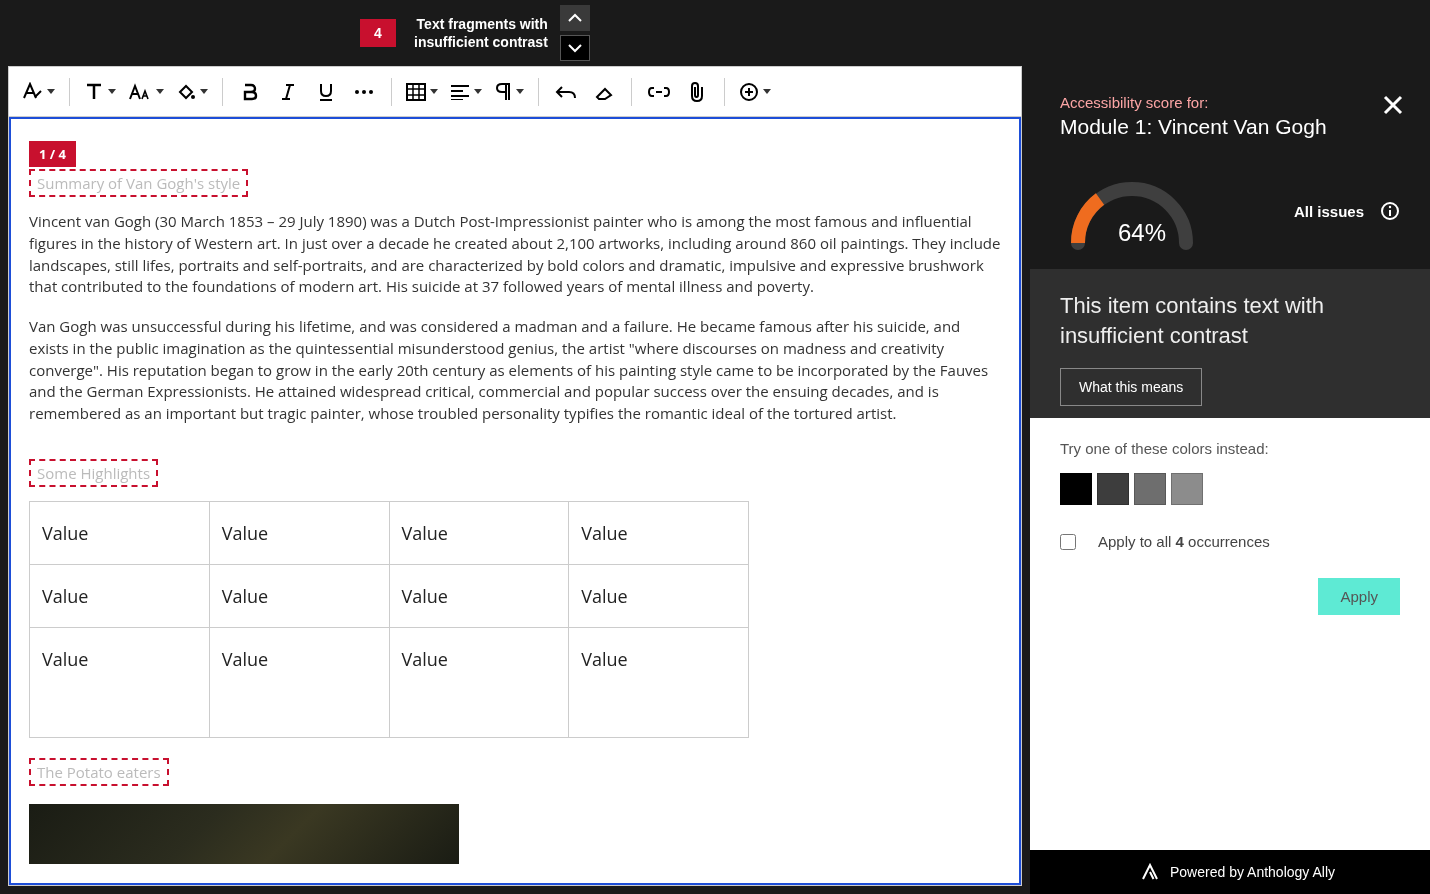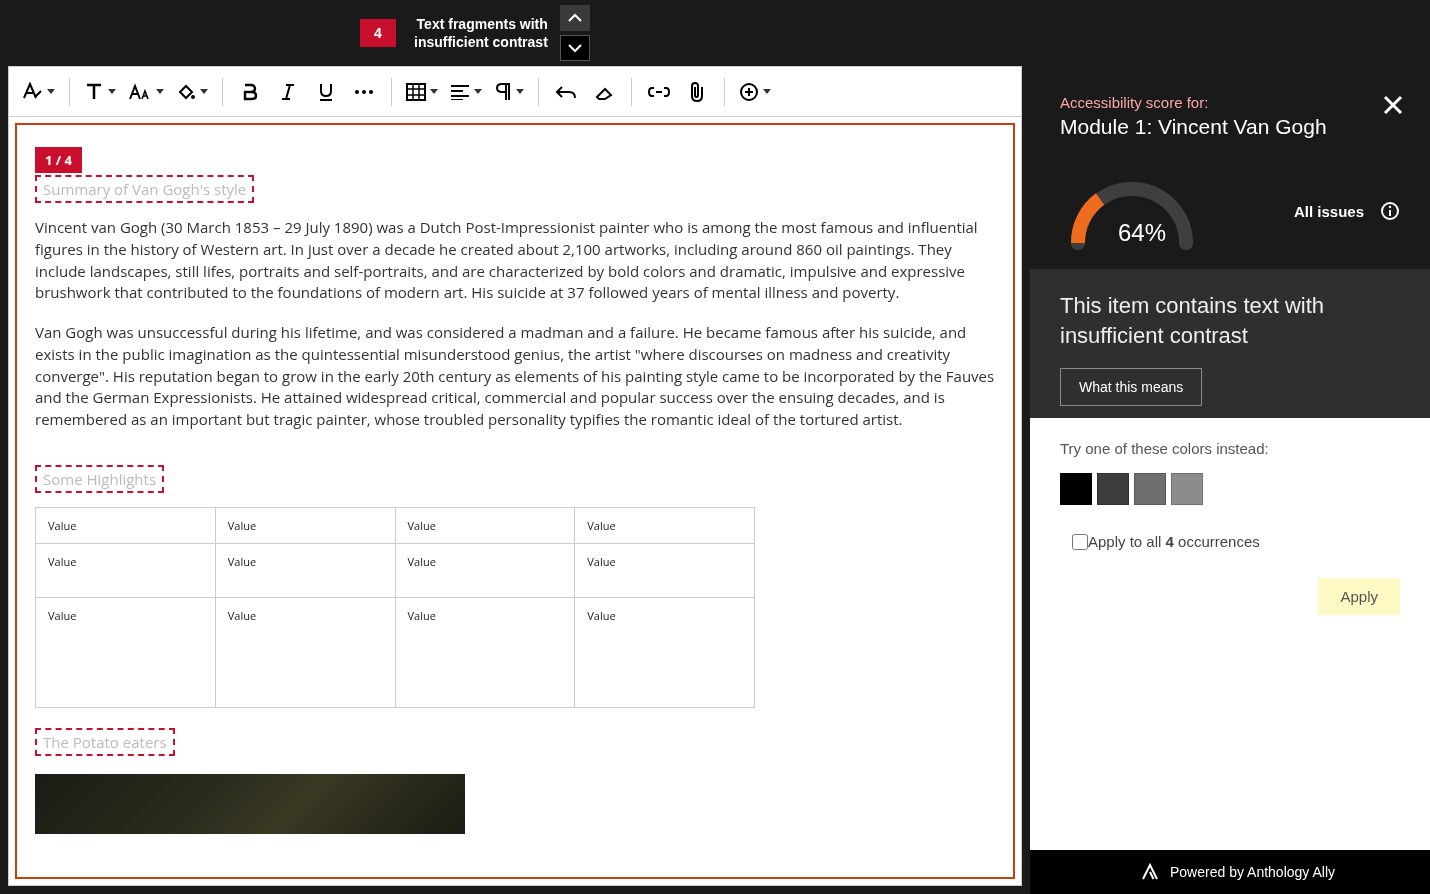--- a/index.html
+++ b/index.html
@@ -98,22 +98,22 @@
   .tbtn.dd::after {
     content: "";
     border-left: 4px solid transparent;
     border-right: 4px solid transparent;
     border-top: 5px solid #333;
     margin-left: 4px;
   }
   .separator { width:1px; height:28px; background:#ccc; margin: 0 6px; }
   .editor-canvas {
     flex:1;
-    border: 2px solid #c2410c;
-    margin: 6px;
+    border: 2px solid #1d4ed8;
+    margin: 0;
     padding: 50px 18px 18px 18px;
     overflow: hidden;
     position: relative;
     color: #222;
     font-family: "Open Sans", "Helvetica Neue", Arial, sans-serif;
     font-size: 15px;
   }
   .frag-marker {
     position: relative;
     display: inline-block;
@@ -142,22 +142,22 @@
     color: #333;
   }
   .gap { height: 18px; }
   table.val-table {
     border-collapse: collapse;
     margin-top: 14px;
     width: 720px;
   }
   table.val-table td {
     border: 1px solid #ccc;
-    padding: 10px 12px;
-    font-size: 11px;
+    padding: 19px 12px;
+    font-size: 18px;
     vertical-align: top;
     width: 180px;
   }
   table.val-table tr:nth-child(2) td { height: 54px; }
   table.val-table tr:nth-child(3) td { height: 110px; }
   .img-placeholder {
     margin-top: 18px;
     width: 430px;
     height: 60px;
     background: linear-gradient(135deg,#1a1c14 0%, #2b2c1e 40%, #3a3822 60%, #1a1c14 100%);
@@ -258,34 +258,33 @@
   }
   .swatch {
     width: 32px;
     height: 32px;
     cursor: pointer;
     border: 1px solid rgba(0,0,0,0.2);
   }
   .apply-row {
     display: flex;
     align-items: center;
-    gap: 0;
+    gap: 22px;
     font-size: 15px;
     color: #444;
     margin-bottom: 28px;
-    margin-left: 12px;
   }
   .apply-row input[type=checkbox]{
     width: 16px; height: 16px;
   }
   .apply-btn {
     position: absolute;
     right: 30px;
     top: 160px;
-    background: #fef9c3;
+    background: #5eead4;
     color: #555;
     border: none;
     padding: 10px 22px;
     font-size: 15px;
     cursor: pointer;
     text-align: center;
   }
   .footer-bar {
     background: #000;
     color: #fff;

